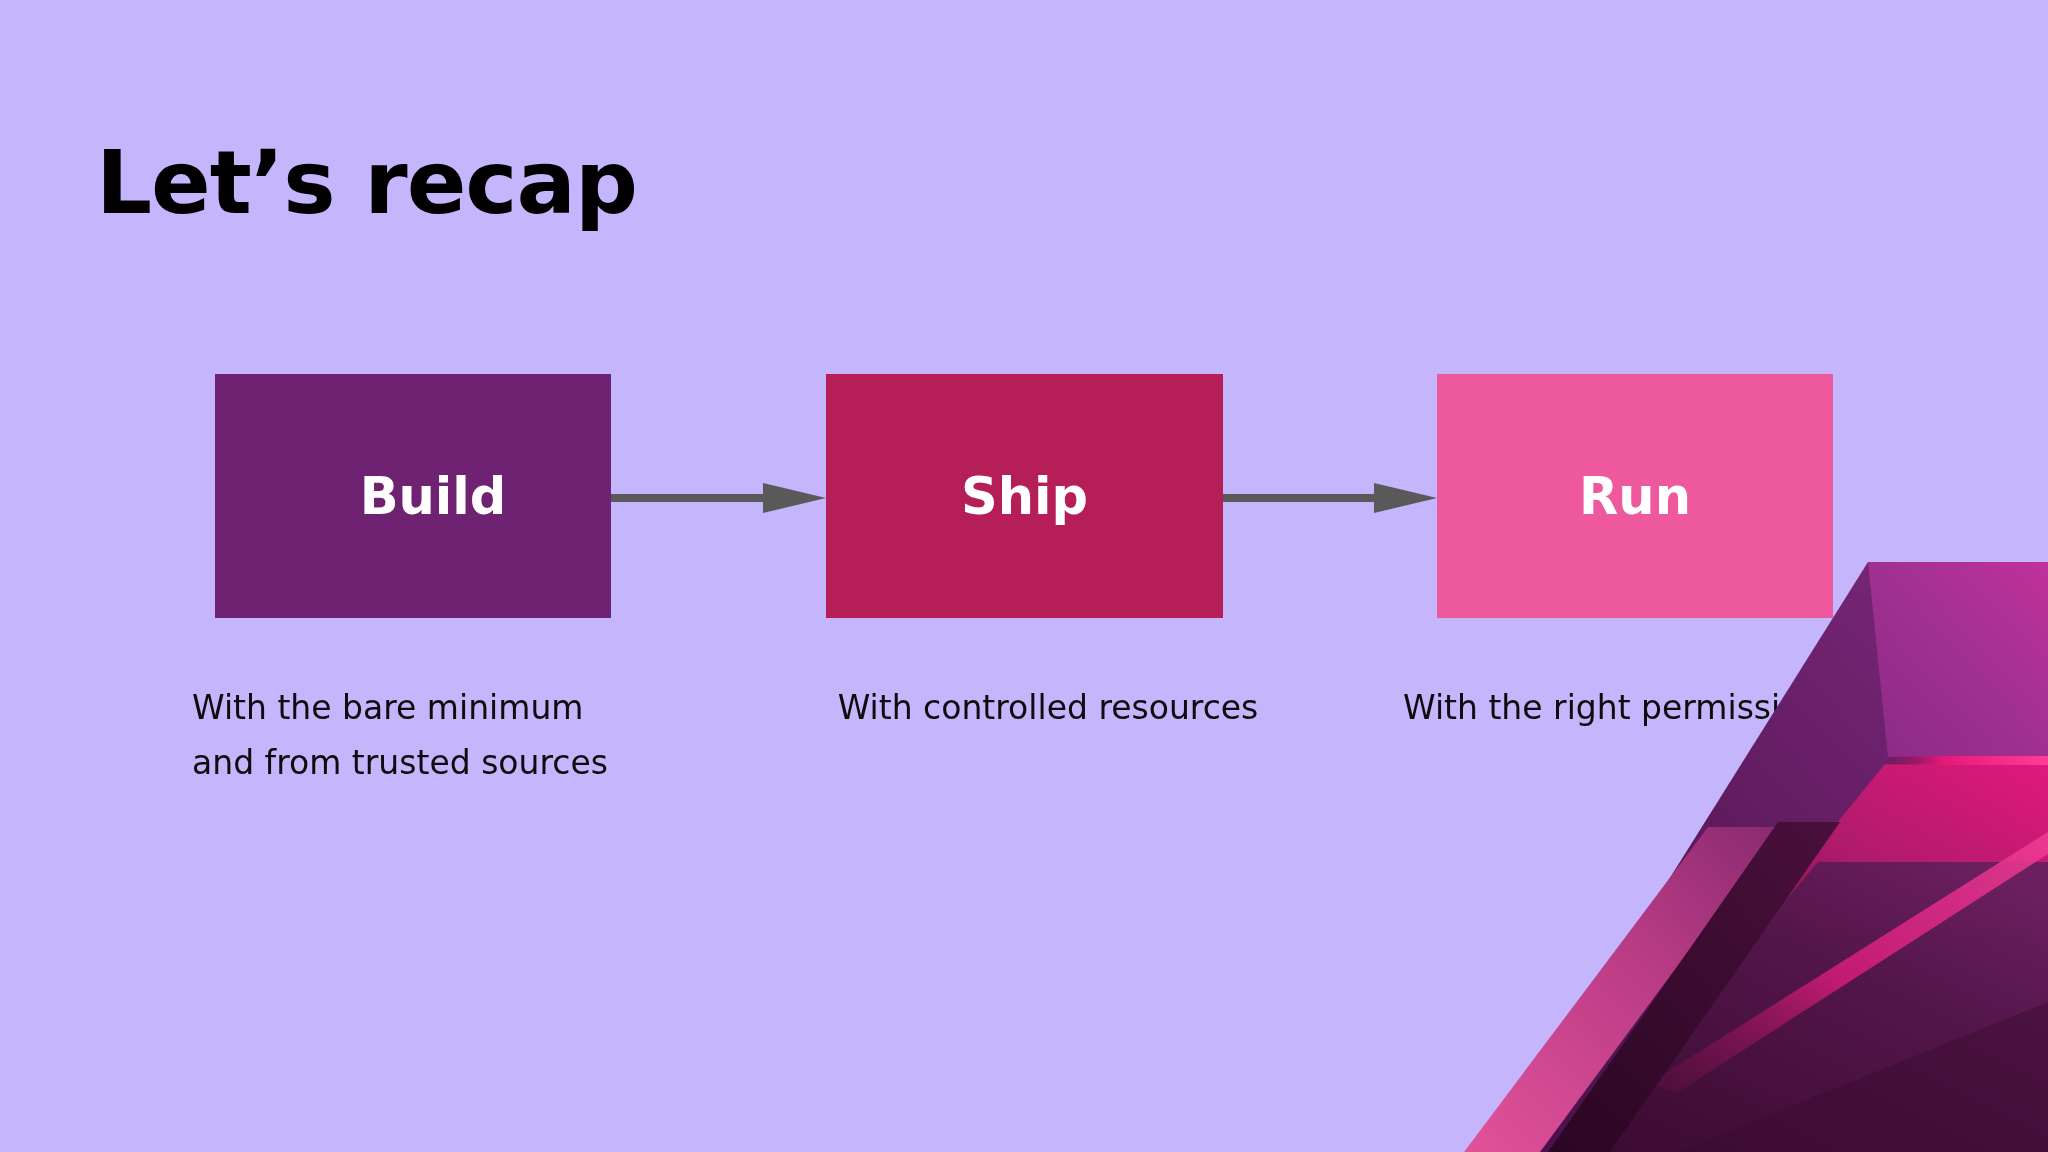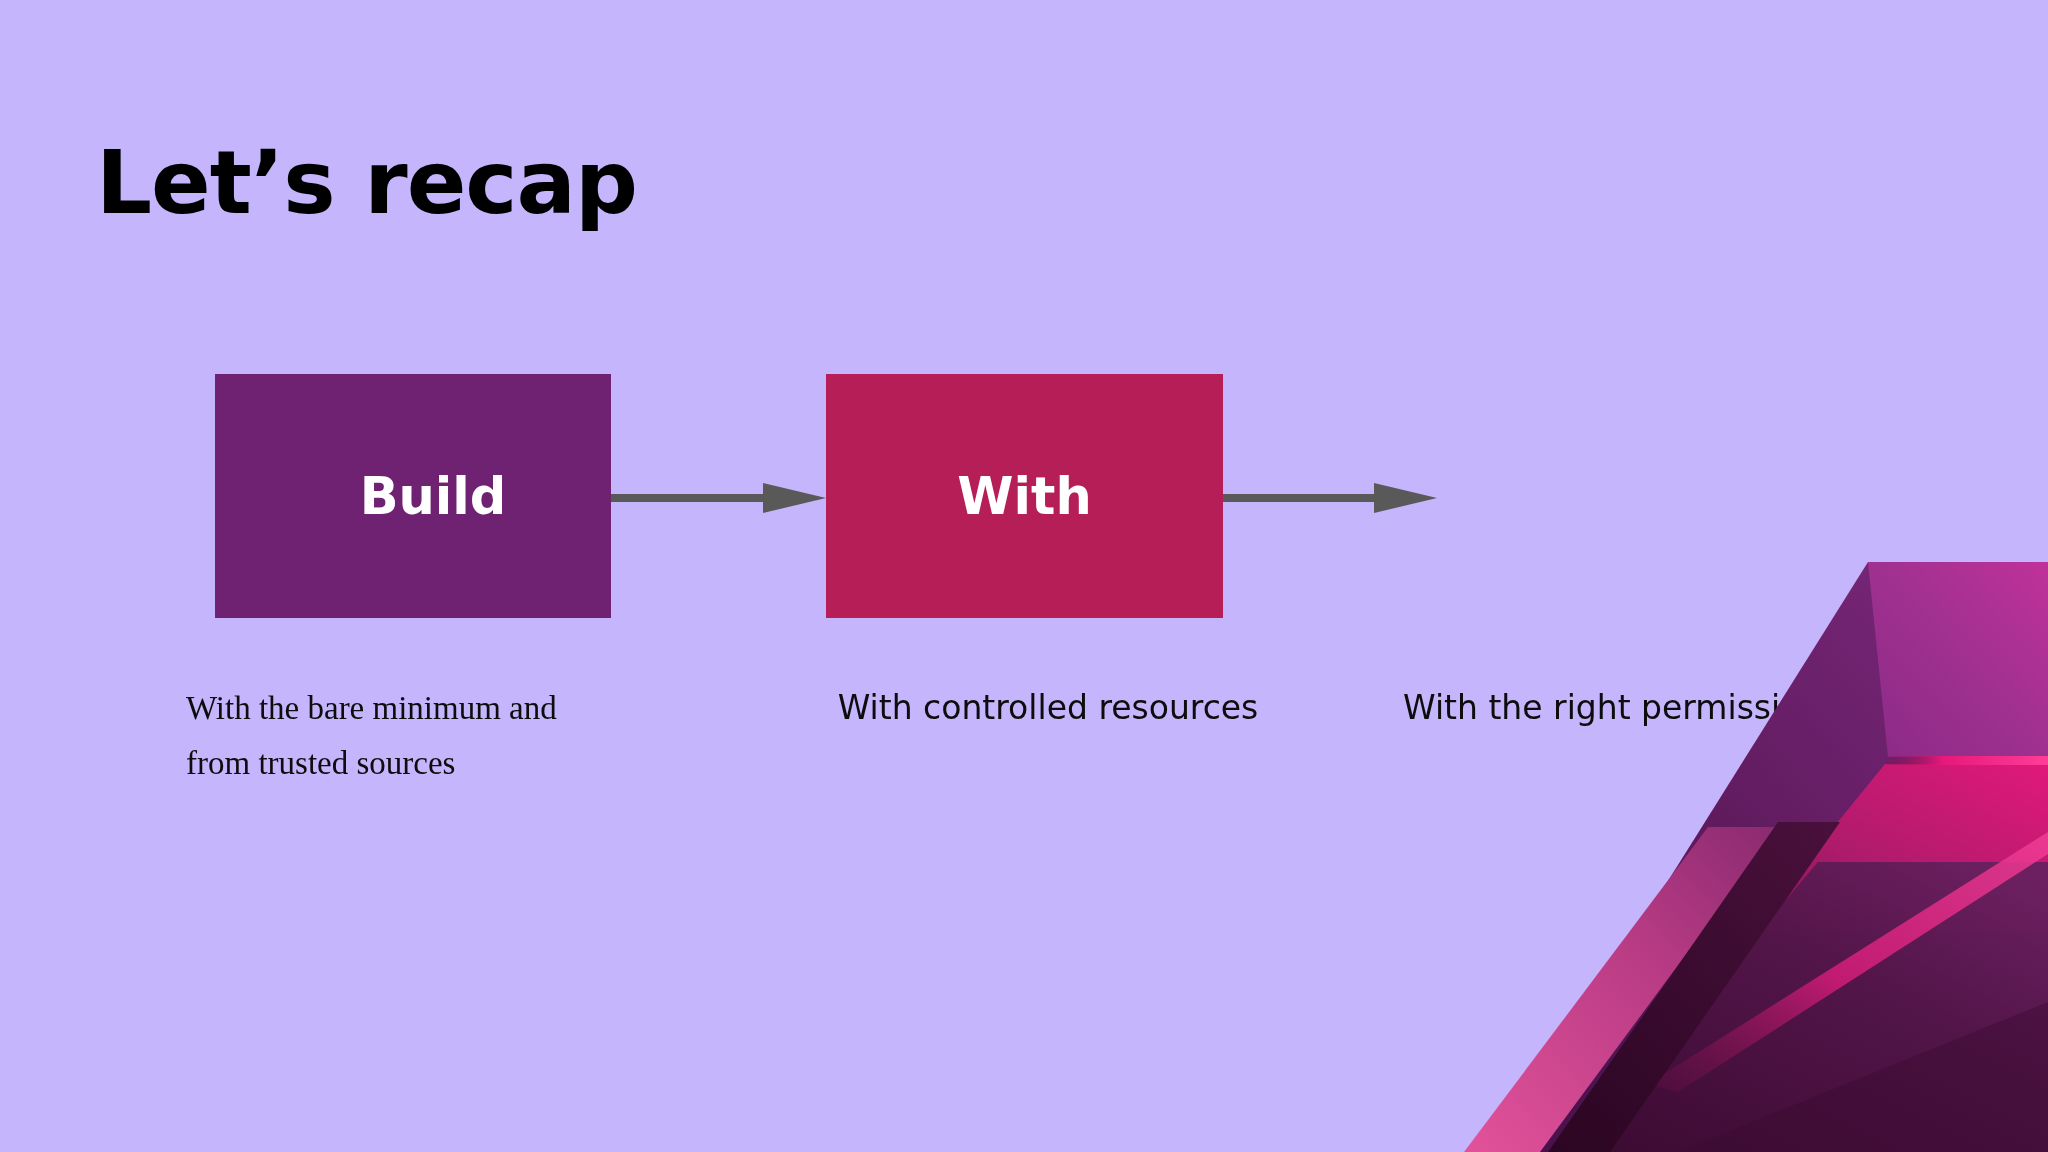--- a/index.html
+++ b/index.html
@@ -70,21 +70,21 @@
   
   .caption {
     position: absolute;
     top: 681px;
     font-family: "DejaVu Sans", sans-serif;
     font-size: 33px;
     font-weight: 400;
     color: #0d0d0d;
     line-height: 1.66;
   }
-  #caption-0 { left: 186px; width: 420px; font-family: Liberation Serif, serif; }
+  #caption-0 { left: 192px; width: 420px; }
   #caption-1 { left: 808px; width: 480px; text-align: center; }
   #caption-2 { left: 1403px; width: 520px; }
 
   
   #corner-decoration {
     position: absolute;
     right: 0;
     bottom: 0;
     width: 700px;
     height: 620px;
@@ -112,30 +112,33 @@
   </div>
 
   <div class="arrow" id="arrow-0">
     <svg viewBox="0 0 215 30" preserveAspectRatio="none" aria-hidden="true">
       <rect x="0" y="11" width="160" height="8" fill="#595959"></rect>
       <polygon points="152,0 215,15 152,30" fill="#595959"></polygon>
     </svg>
   </div>
 
   <div class="stage-box" id="stage-box-1" style="background: rgb(181, 30, 87);">
-    <span class="stage-label" style="color: rgb(255, 255, 255);">With</span>
+    <span class="stage-label" style="color: rgb(255, 255, 255);">Ship</span>
   </div>
 
   <div class="arrow" id="arrow-1">
     <svg viewBox="0 0 214 30" preserveAspectRatio="none" aria-hidden="true">
       <rect x="0" y="11" width="159" height="8" fill="#595959"></rect>
       <polygon points="151,0 214,15 151,30" fill="#595959"></polygon>
     </svg>
   </div>
 
+  <div class="stage-box" id="stage-box-2" style="background: rgb(238, 88, 157);">
+    <span class="stage-label" style="color: rgb(255, 255, 255);">Run</span>
+  </div>
 
   <div class="caption" id="caption-0" style="color: rgb(13, 13, 13);">With the bare minimum and from trusted sources</div>
 
   <div class="caption" id="caption-1" style="color: rgb(13, 13, 13);">With controlled resources</div>
 
   <div class="caption" id="caption-2" style="color: rgb(13, 13, 13);">With the right permissions</div>
 
   <div id="corner-decoration">
     <svg viewBox="0 0 700 620" preserveAspectRatio="none" aria-hidden="true">
       <defs>

